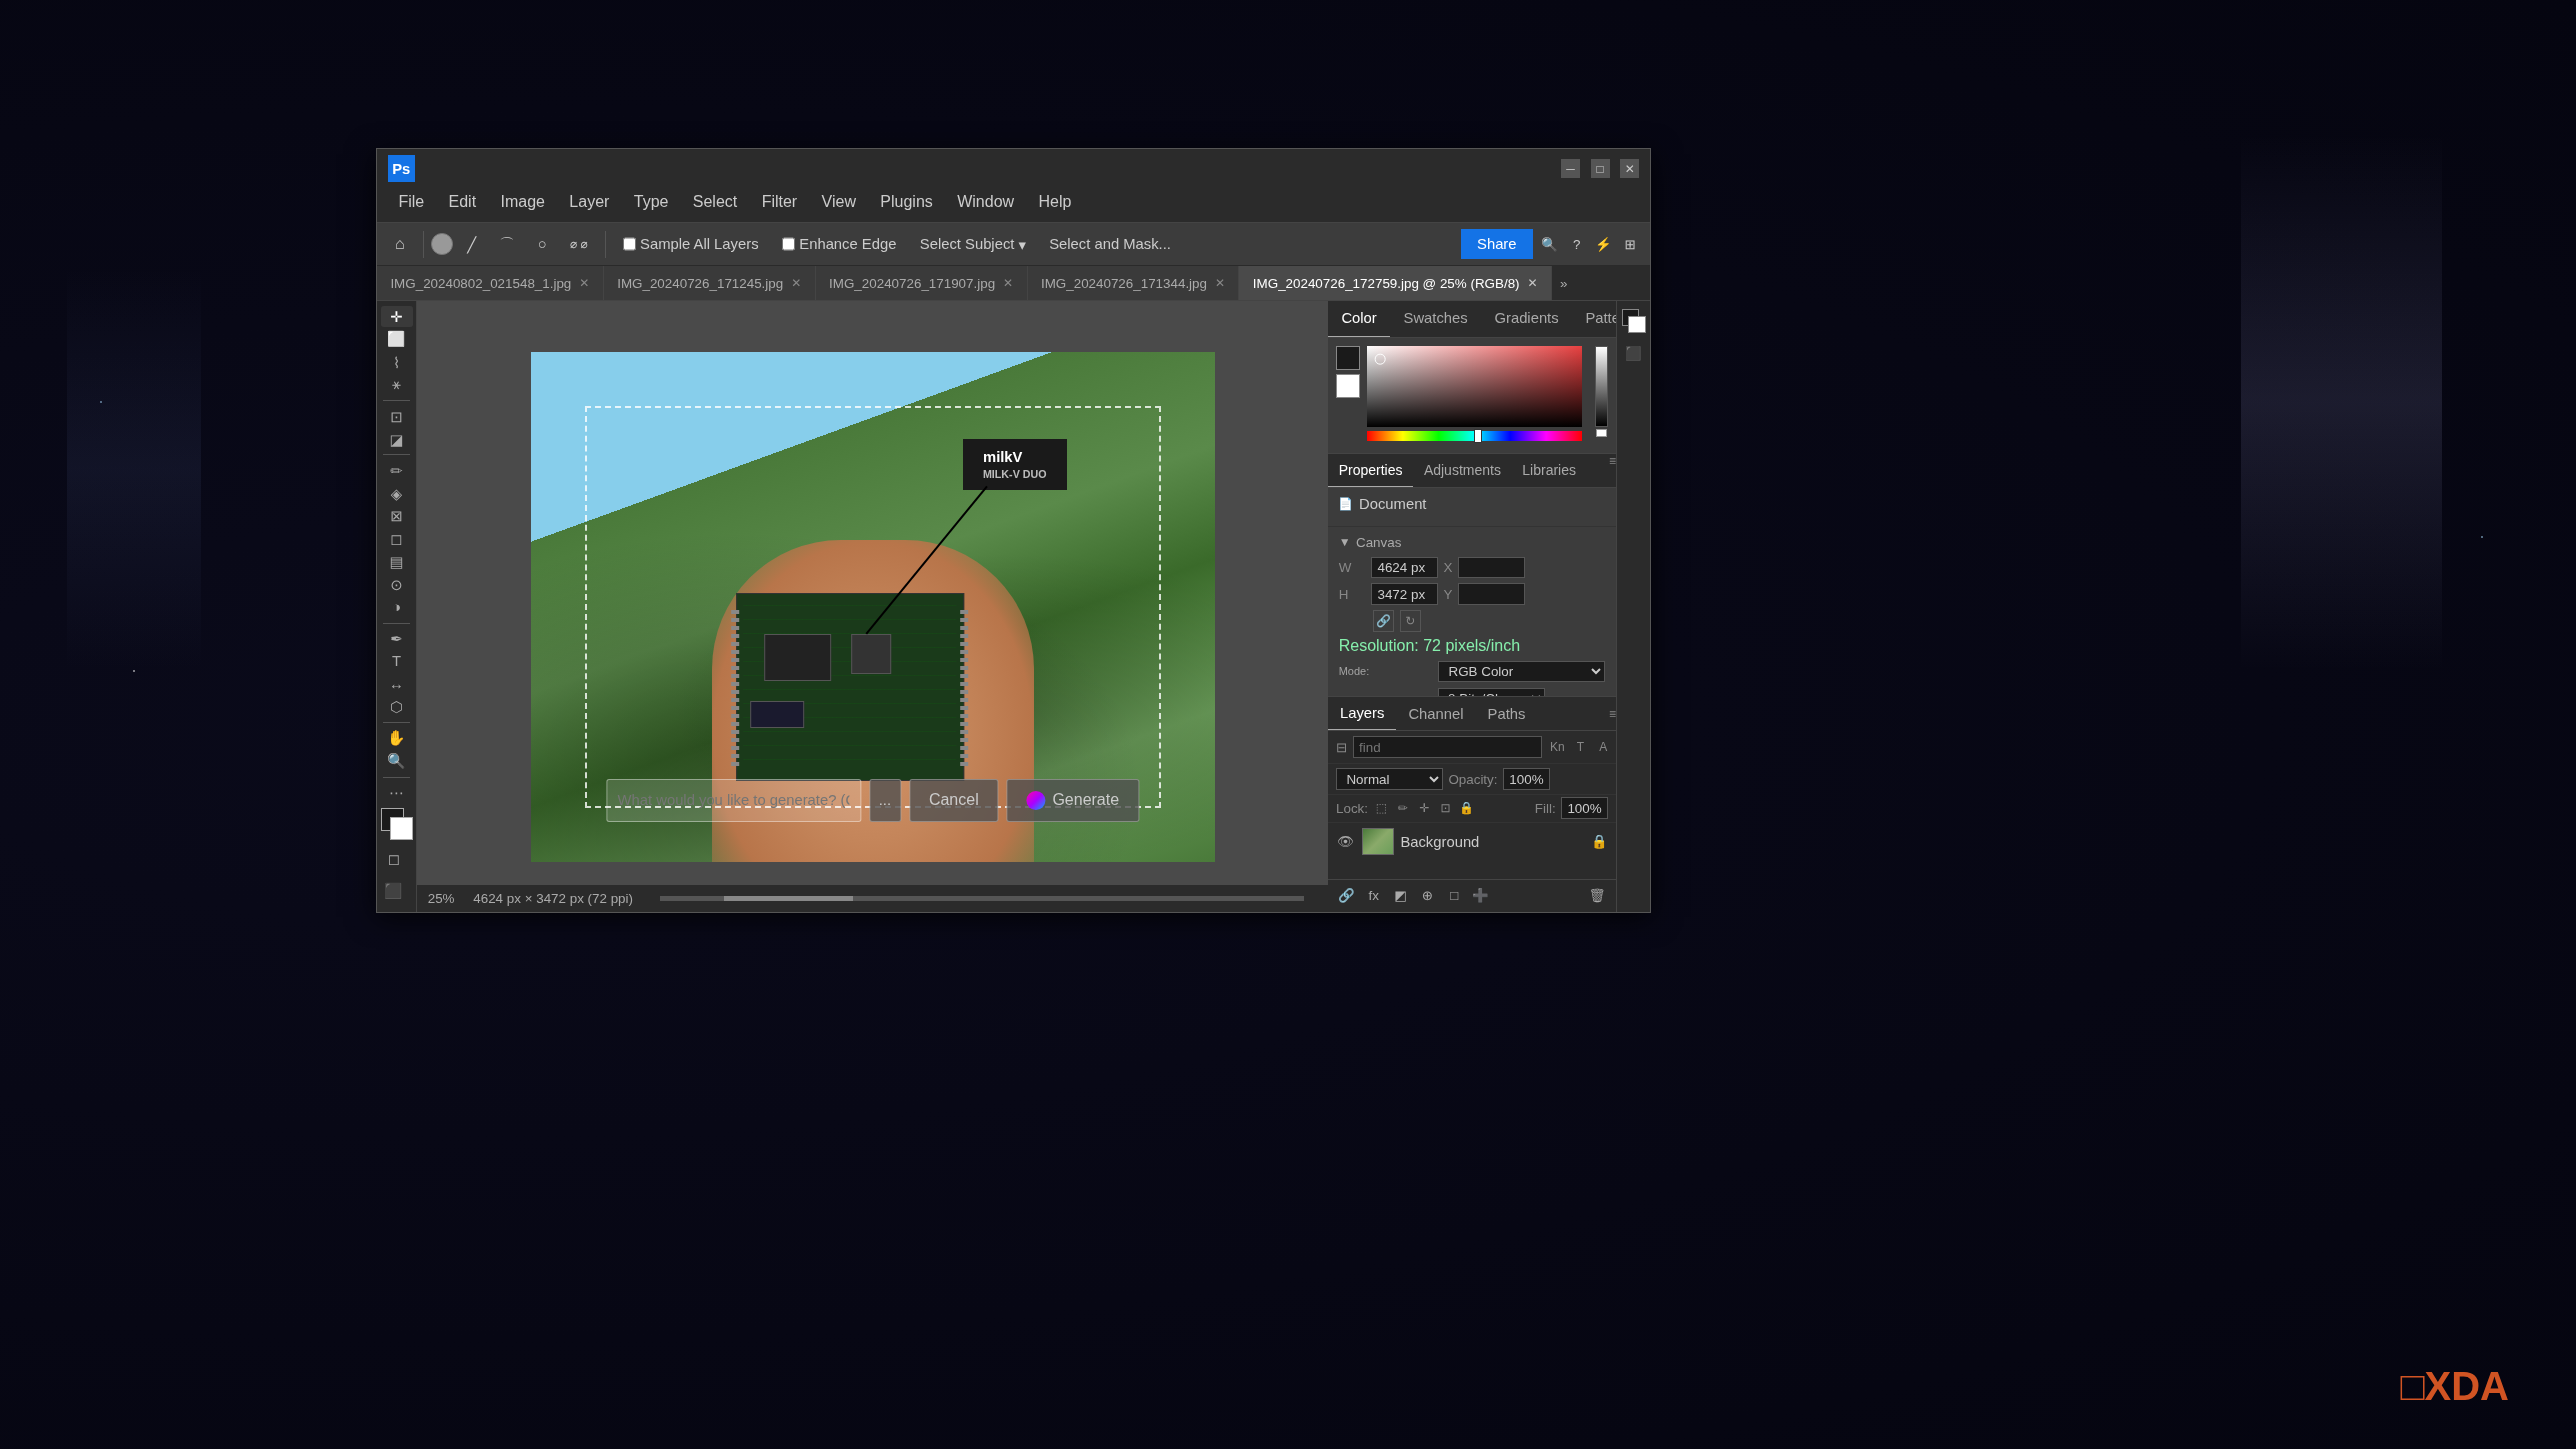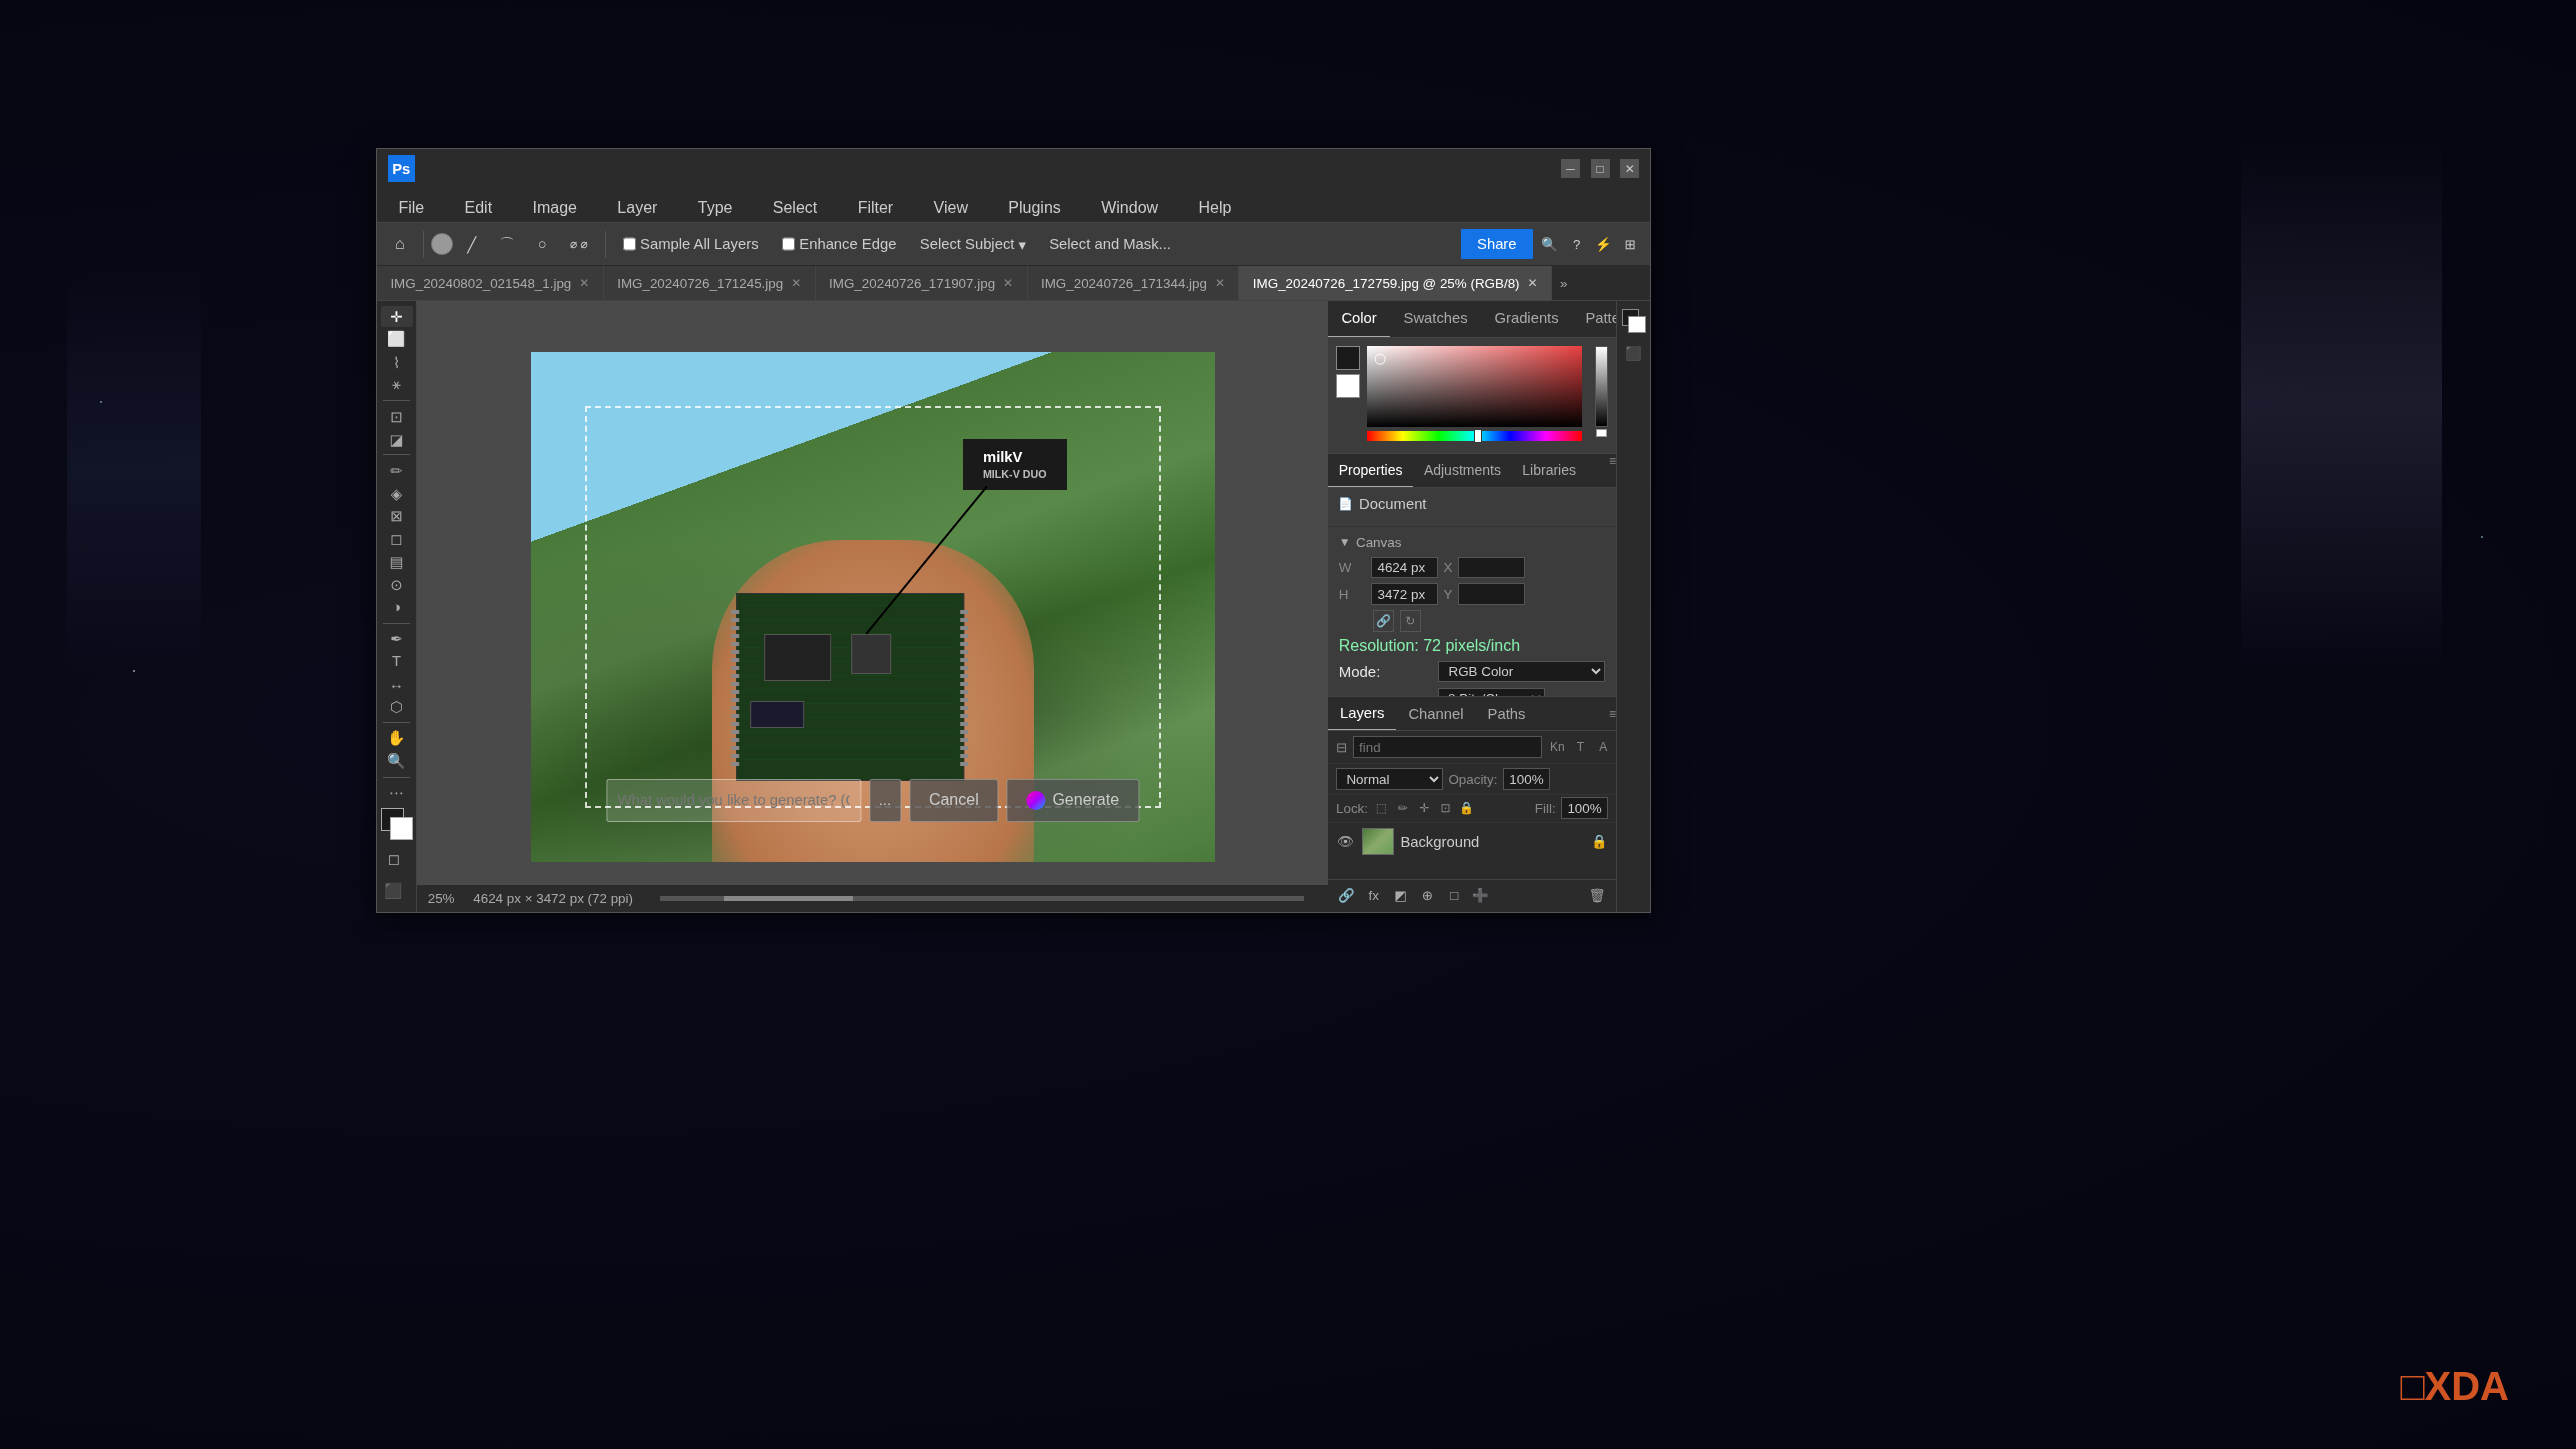--- a/index.html
+++ b/index.html
@@ -102,23 +102,23 @@
       font-size: 14.8px;
       font-weight: bold;
       margin-right: 10.7px;
     }
 
     
     .menu-bar {
       height: 35px;
       background: #2b2b2b;
       display: flex;
-      align-items: flex-end;
+      align-items: flex-start;
       padding: 0 10.7px;
-      gap: 19px;
+      gap: 3px;
       flex-shrink: 0;
       border-bottom: 0.7px solid #444;
     }
     .menu-item {
       padding: 5.4px 10.7px;
       color: #ccc;
       font-size: 16px;
       cursor: pointer;
       white-space: nowrap;
     }
@@ -516,22 +516,22 @@
       font-size: 13.4px;
       padding: 0 5.4px;
     }
     .prop-full-row {
       display: flex;
       align-items: center;
       gap: 5.4px;
       margin-bottom: 5.4px;
     }
     .prop-full-label {
-      font-size: 15px;
-      color: #e5e5e5;
+      font-size: 11px;
+      color: #a3a3a3;
       width: 94px;
     }
     .prop-select {
       flex: 1;
       height: 21.5px;
       background: #1a1a1a;
       border: 0.7px solid #555;
       color: #ccc;
       font-size: 13.4px;
       padding: 0 5.4px;

